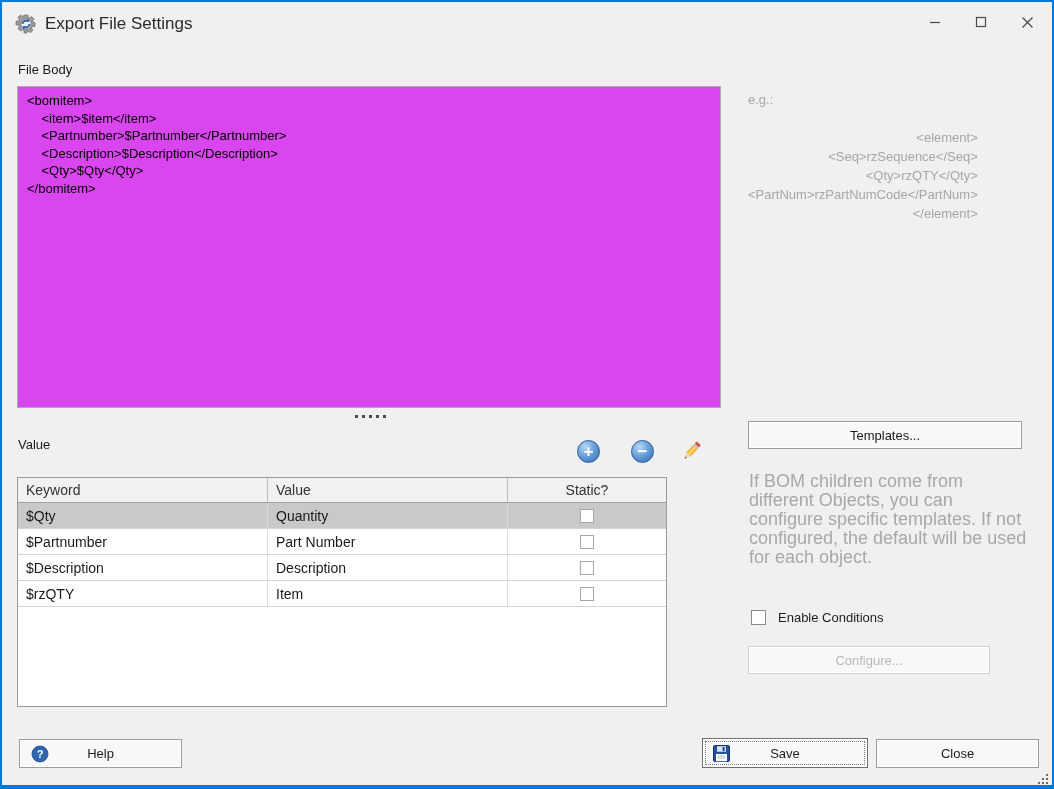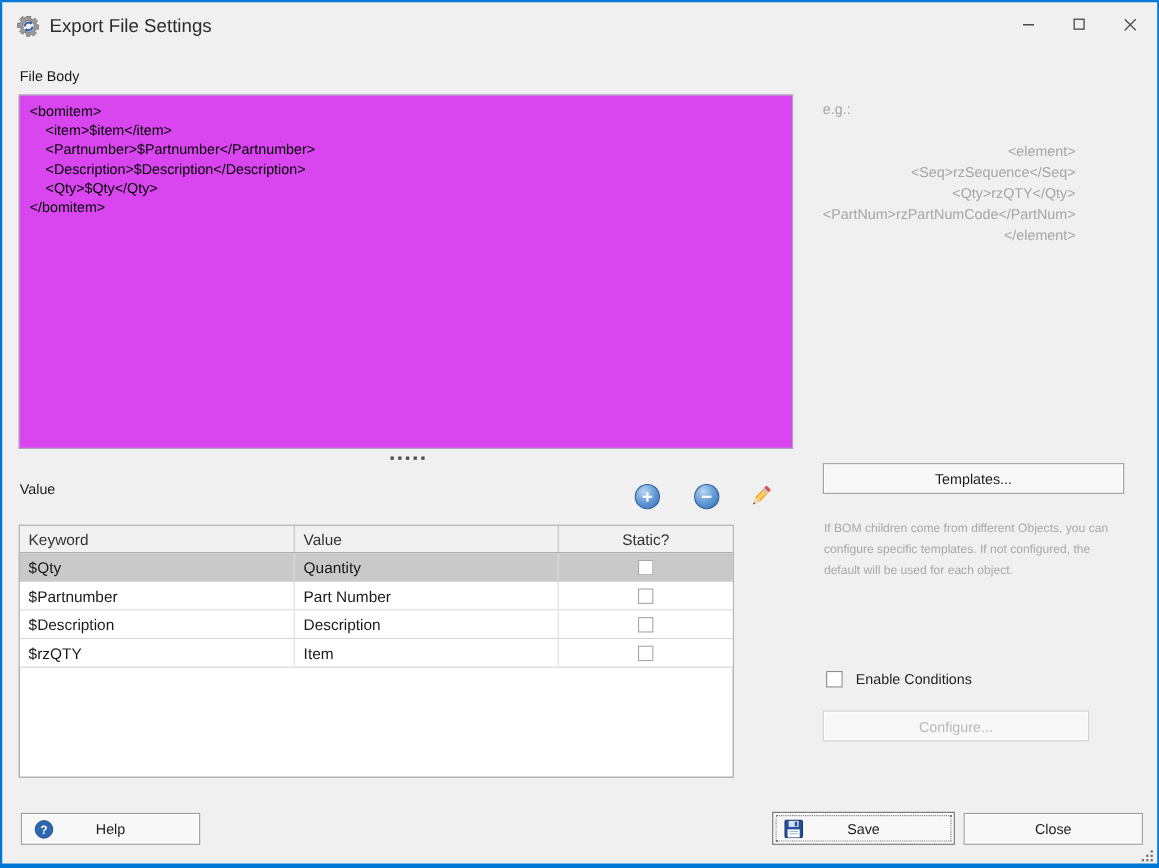--- a/index.html
+++ b/index.html
@@ -54,21 +54,21 @@
   .col-static  { flex:1; text-align:center; justify-content:center; display:flex; align-items:center; align-self:stretch; }
   .trow { display:flex; height:26px; border-bottom:1px solid #d4d4d4; align-items:center; background:#fff; cursor:default; }
   .trow.selected { background:#c9c9c9; }
   .td { padding:0 8px; overflow:hidden; white-space:nowrap; }
   .td.col-keyword, .td.col-value { border-right:1px solid #dcdcdc; }
   .row-checkbox { width:14px; height:14px; background:#fff; border:1px solid #a7a7a7; }
 
   
   .eg-block { position:absolute; left:746px; top:88px; font-size:13px; line-height:19px; color:#a6a6a6; }
   .eg-lines { margin-top:19px;text-align:right; }
-  .right-note { position:absolute; left:747px; top:470px; width:278px; font-size:11px; line-height:19px; color:#a8a8a8; }
+  .right-note { position:absolute; left:747px; top:470px; width:278px; font-size:18px; line-height:19px; color:#a8a8a8; }
 
   .btn {
     position:absolute; background:#f8f8f8; border:1px solid #9d9d9d;
     font-size:13px; color:#1a1a1a; display:flex; align-items:center; justify-content:center;
     cursor:pointer; box-shadow: inset 0 0 0 1px #ffffff;
   }
   .templates-btn { left:746px; top:419px; width:274px; height:28px; }
   .configure-btn { left:746px; top:644px; width:242px; height:28px; color:#b8b8b8; border-color:#d0d0d0; cursor:default; }
 
   .conditions-row { position:absolute; left:749px; top:608px; display:flex; align-items:center; gap:12px; }

